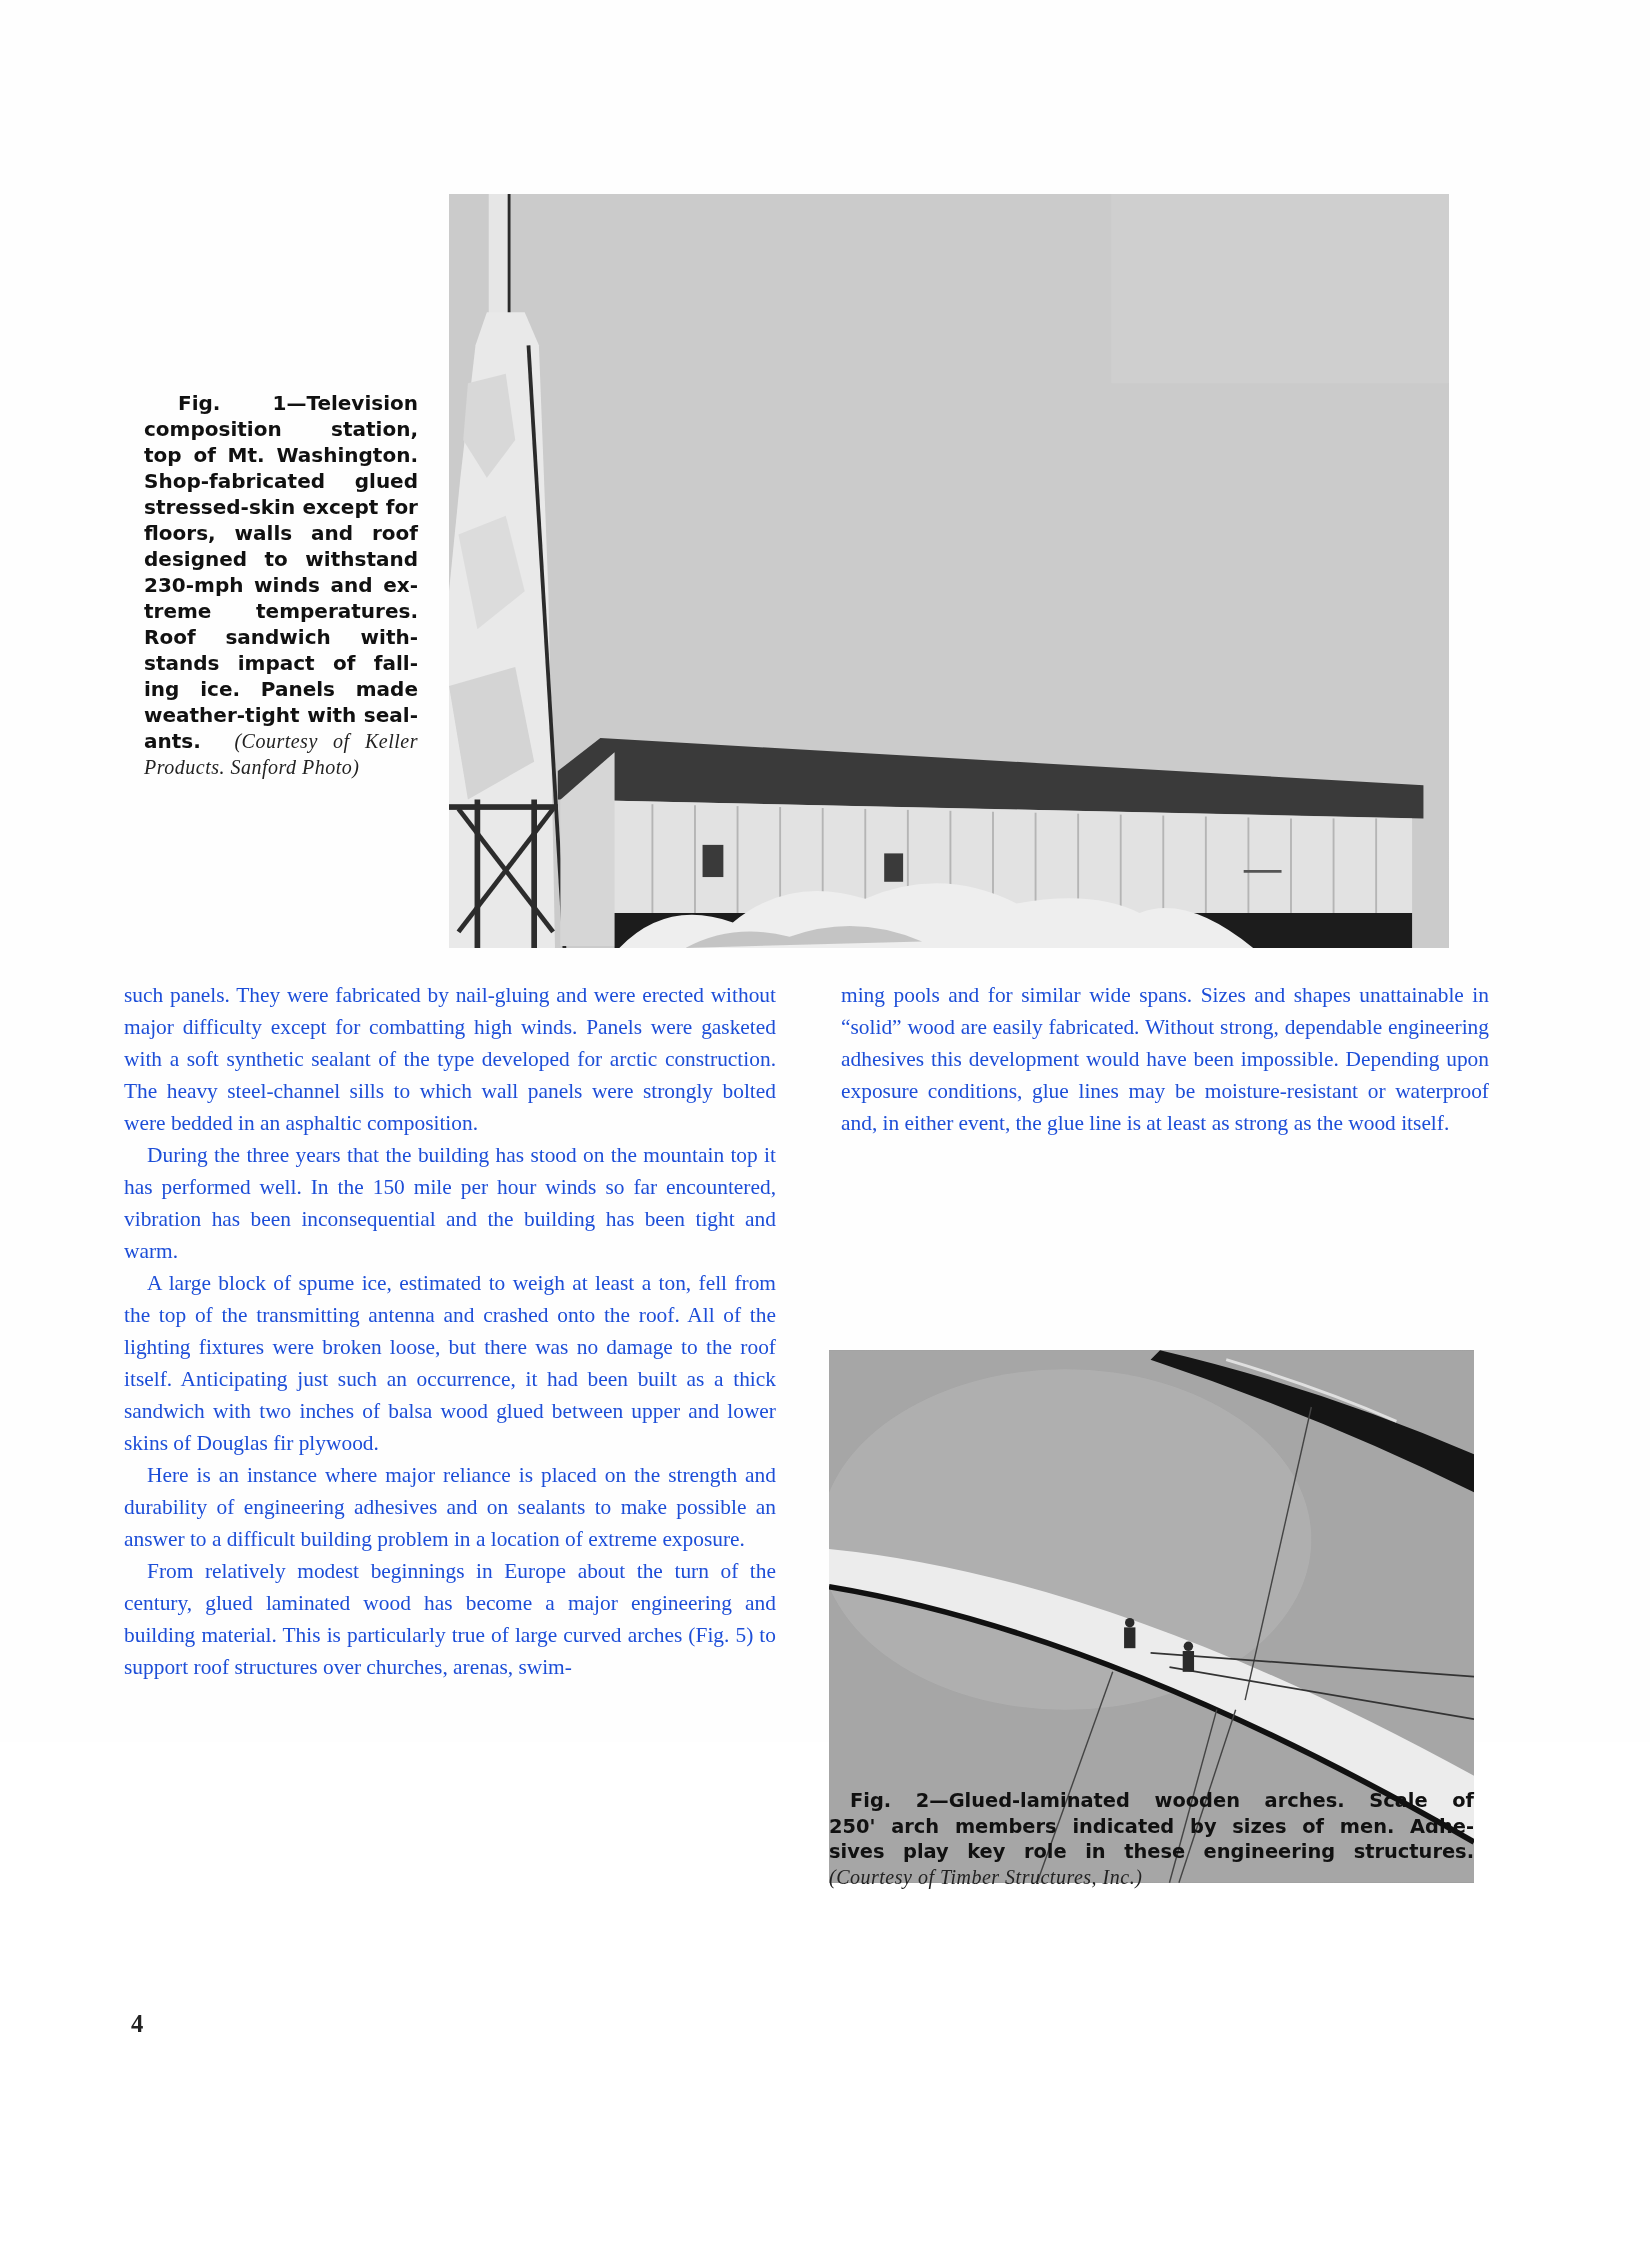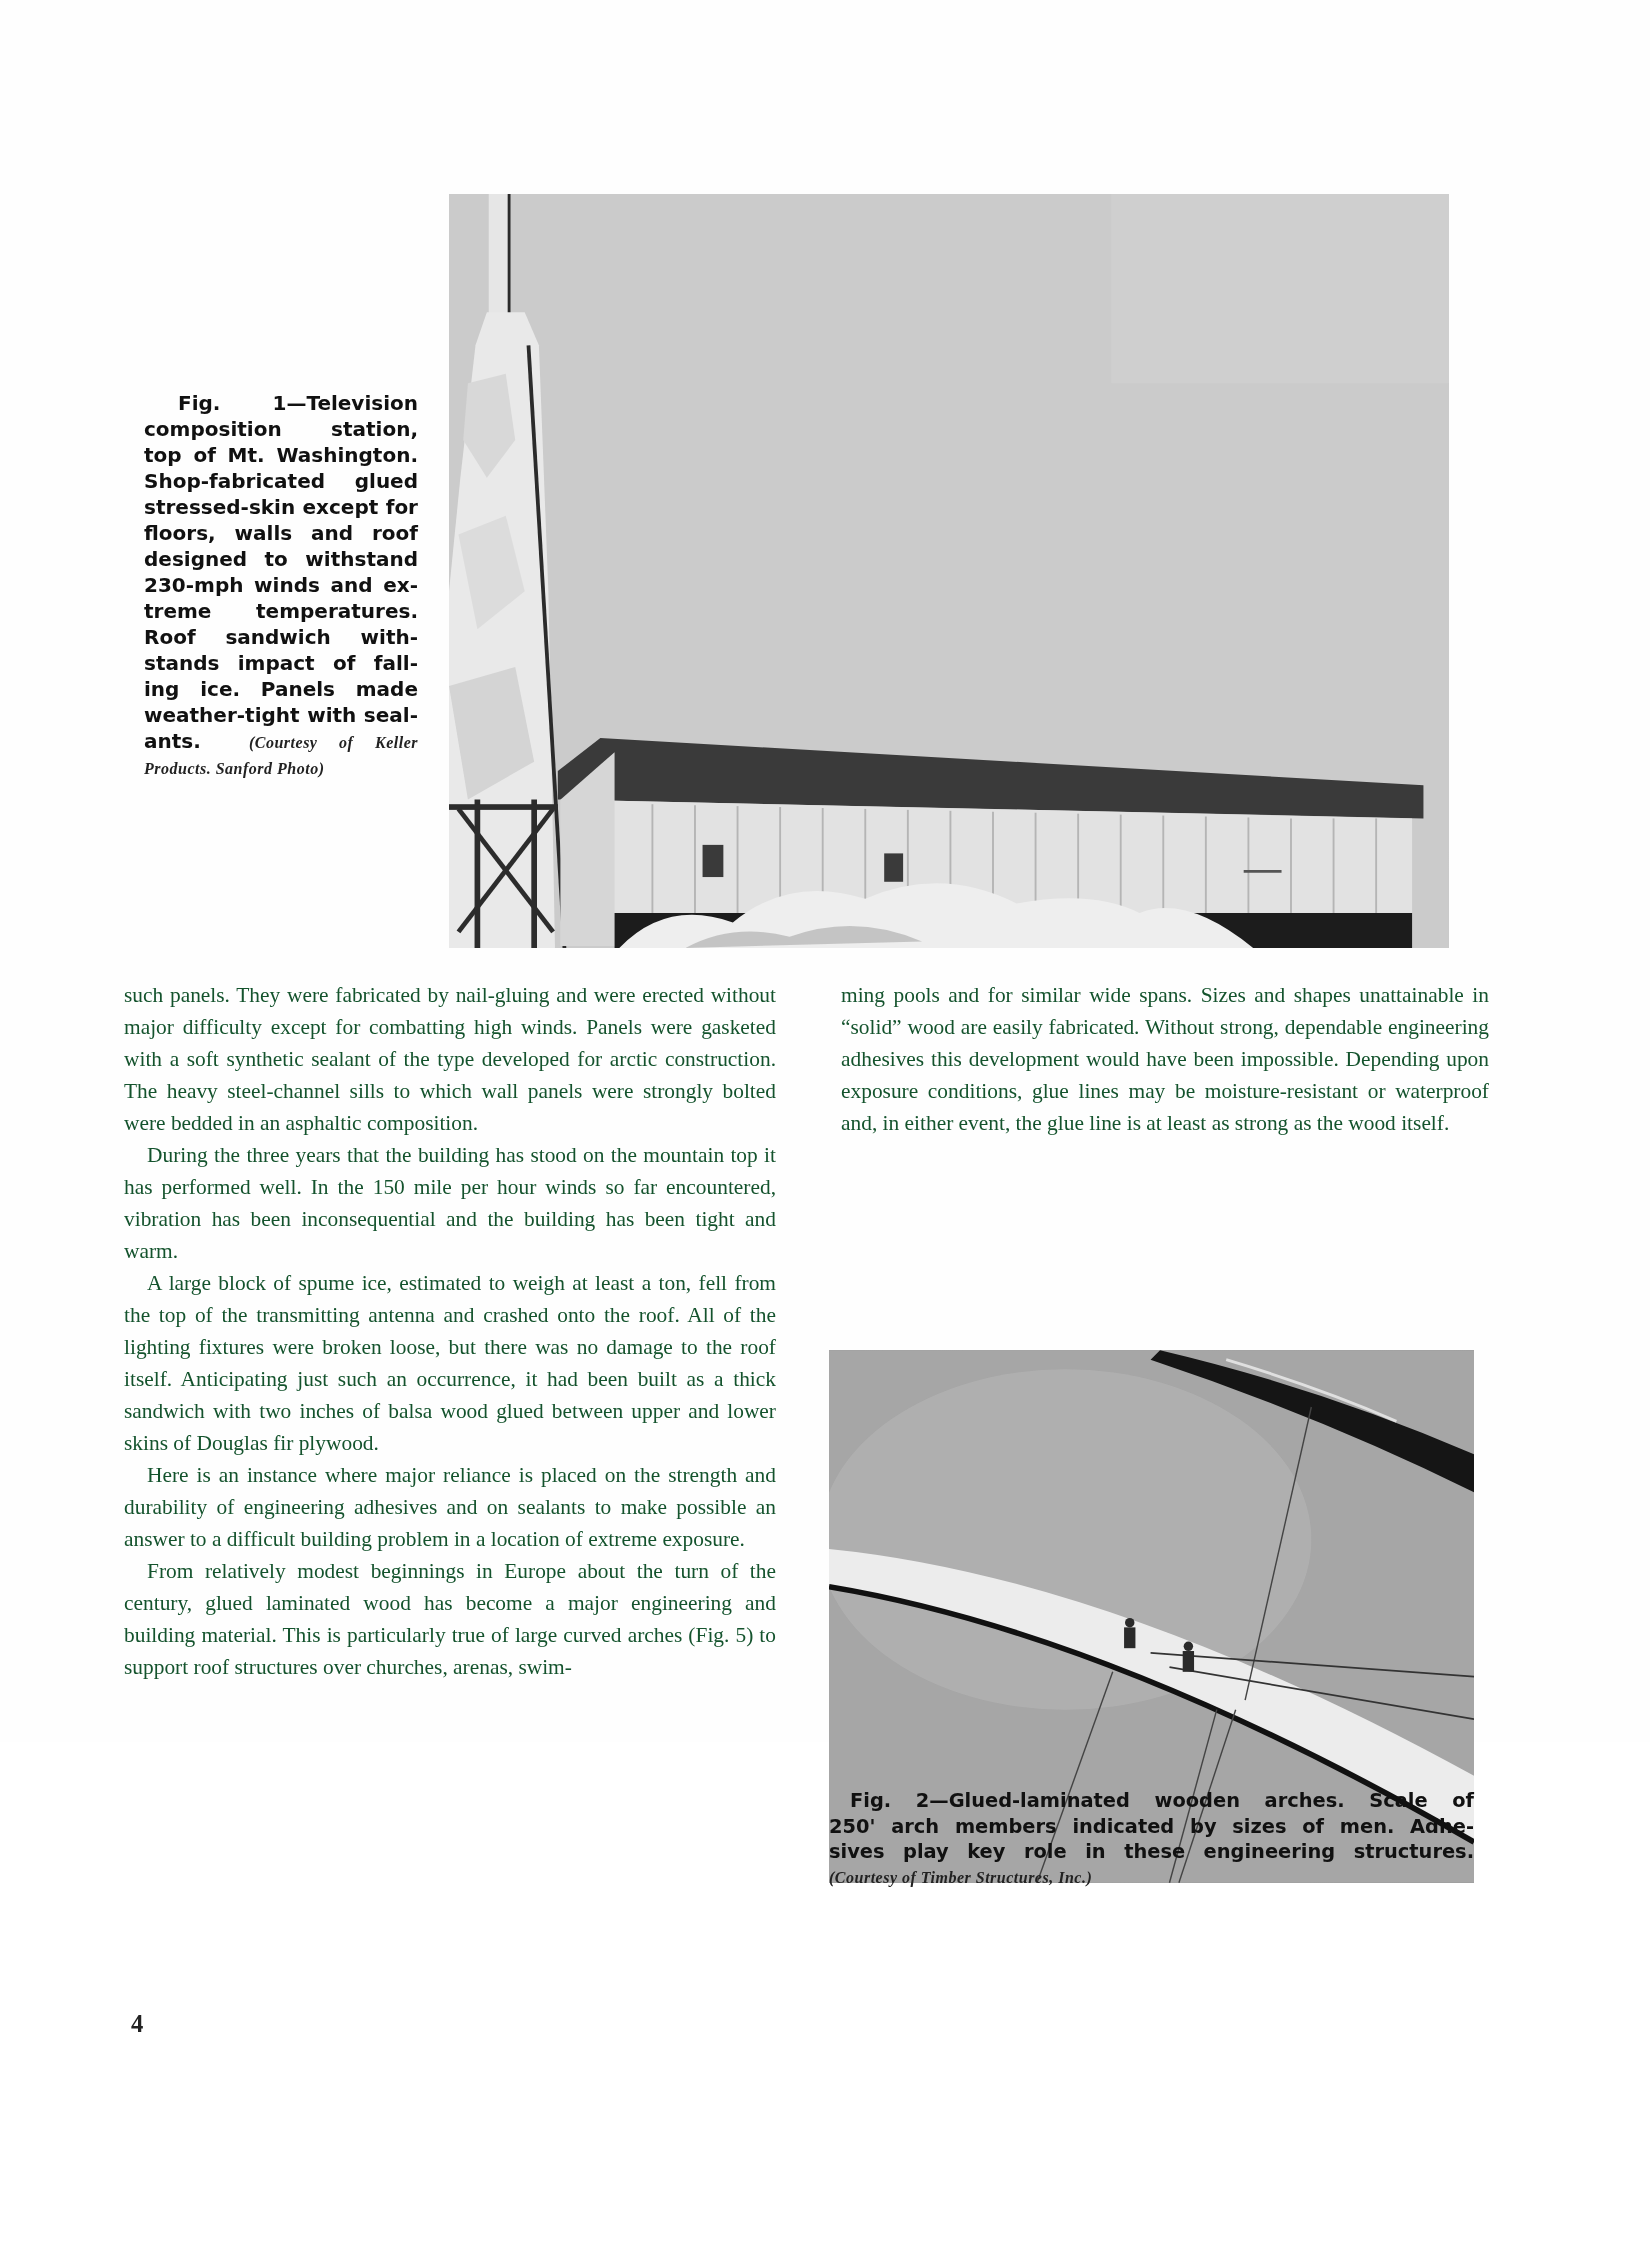--- a/index.html
+++ b/index.html
@@ -7,41 +7,41 @@
   .page { position: absolute; left: 0; top: 0; width: 1650px; height: 1742px; background: #fefefe; }
 
   .fig1-caption {
     position: absolute; left: 144px; top: 390px; width: 274px;
     font-family: "DejaVu Sans", sans-serif; font-weight: bold;
     font-size: 20px; line-height: 26px; color: #111;
     text-align: justify; text-align-last: justify;
   }
   .fig1-caption .lead { padding-left: 34px; }
   .credit {
-    font-family: "Liberation Serif", serif; font-style: italic; font-weight: bold;
-    font-size: 16px; letter-spacing: 0.5px; color: #222;
+    font-family: "Liberation Serif", serif; font-style: italic; font-weight: normal;
+    font-size: 20px; letter-spacing: 0.5px; color: #222;
   }
   .fig1-caption .last { text-align-last: left; }
 
   .fig1-image {
     position: absolute; left: 449px; top: 194px; width: 1000px; height: 754px;
     background: linear-gradient(180deg, #cfcfcf 0%, #c7c7c7 55%, #bdbdbd 100%);
     overflow: hidden;
   }
   .fig2-image {
     position: absolute; left: 829px; top: 1350px; width: 645px; height: 533px;
     background: radial-gradient(ellipse at 40% 40%, #b4b4b4 0%, #9e9e9e 60%, #8f8f8f 100%);
     overflow: hidden;
   }
   svg { display: block; }
 
   .col {
     position: absolute; width: 652px;
     font-family: "Liberation Serif", serif; font-size: 21.4px; line-height: 32px;
-    color: #14532d; text-align: justify;
+    color: #1d4ed8; text-align: justify;
   }
   .col-left { left: 124px; top: 979px; }
   .col-right { left: 825px; top: 979px; width: 648px; margin-left: 16px; }
   .col p { margin: 0; text-indent: 0; }
   .col p.indent { text-indent: 23px; }
 
   .fig2-caption {
     position: absolute; left: 829px; top: 1788px; width: 645px;
     font-family: "DejaVu Sans", sans-serif; font-weight: bold;
     font-size: 19.4px; line-height: 25.6px; color: #111;

